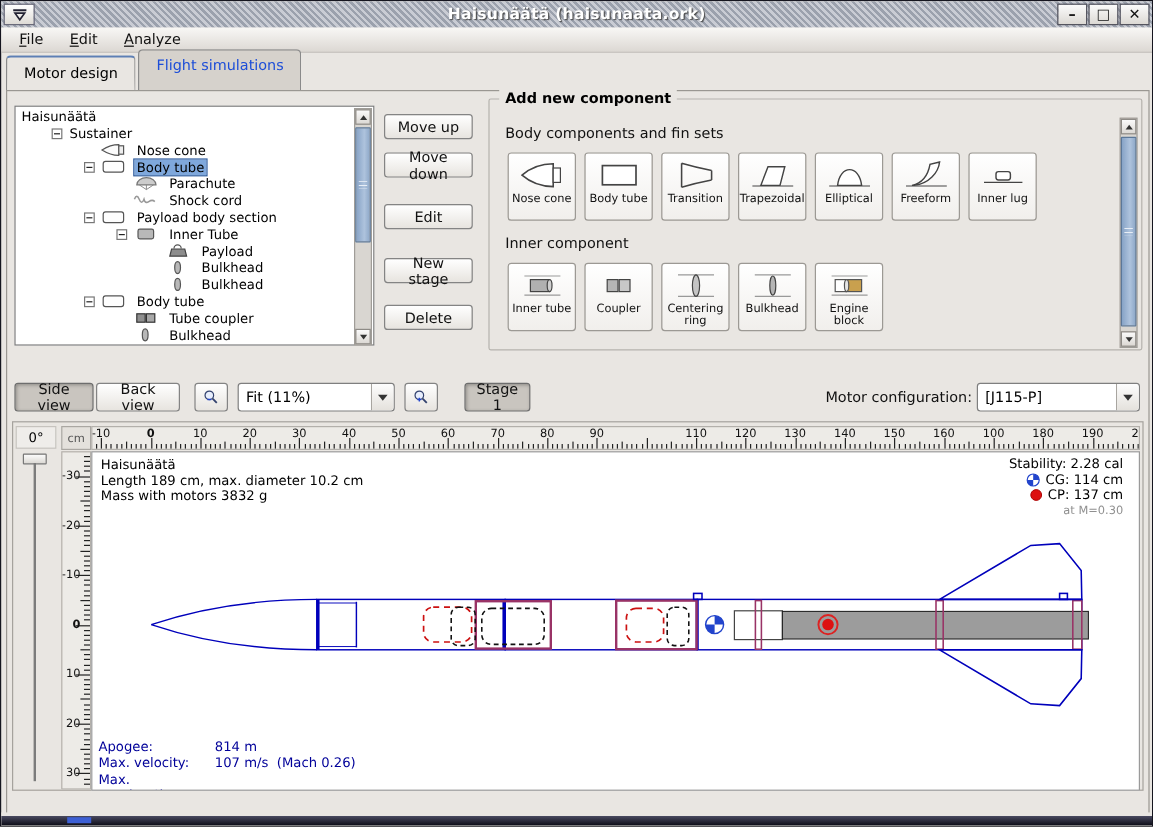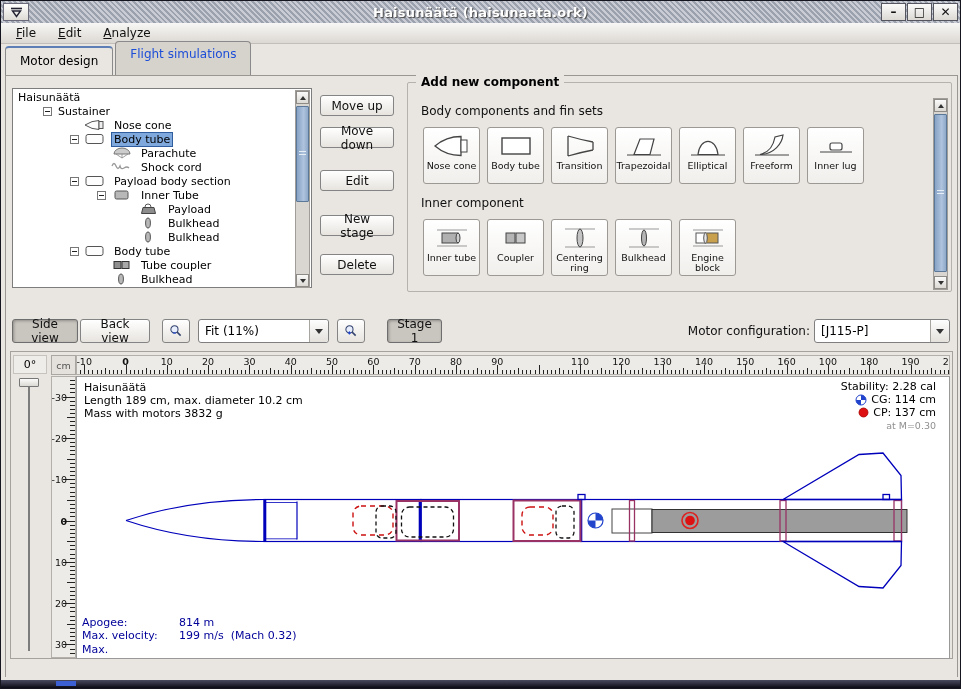--- a/index.html
+++ b/index.html
@@ -828,21 +828,21 @@
             <svg width="11" height="11" viewBox="0 0 11 11">
               <circle cx="5.5" cy="5.5" r="4.5" fill="#dd1111" stroke="#aa0000" stroke-width="0.8"></circle>
             </svg>
             <span>CP: 137 cm</span>
           </div>
           <div class="stab-row mach-note">at M=0.30</div>
         </div>
 
         <div class="flight-info" id="flight-info">
             <div><span class="f-label">Apogee:</span><span class="f-value">814 m</span></div>
-            <div><span class="f-label">Max. velocity:</span><span class="f-value">199 m/s  (Mach 0.32)</span></div>
+            <div><span class="f-label">Max. velocity:</span><span class="f-value">107 m/s  (Mach 0.26)</span></div>
             <div><span class="f-label">Max. acceleration:</span><span class="f-value">49.8 m/s²</span></div>
           </div>
       </div>
 
     </div>
   </div>
 
   <div class="bottom-frame">
     <div class="dark-bar"></div>
     <div class="blue-grip"></div>

